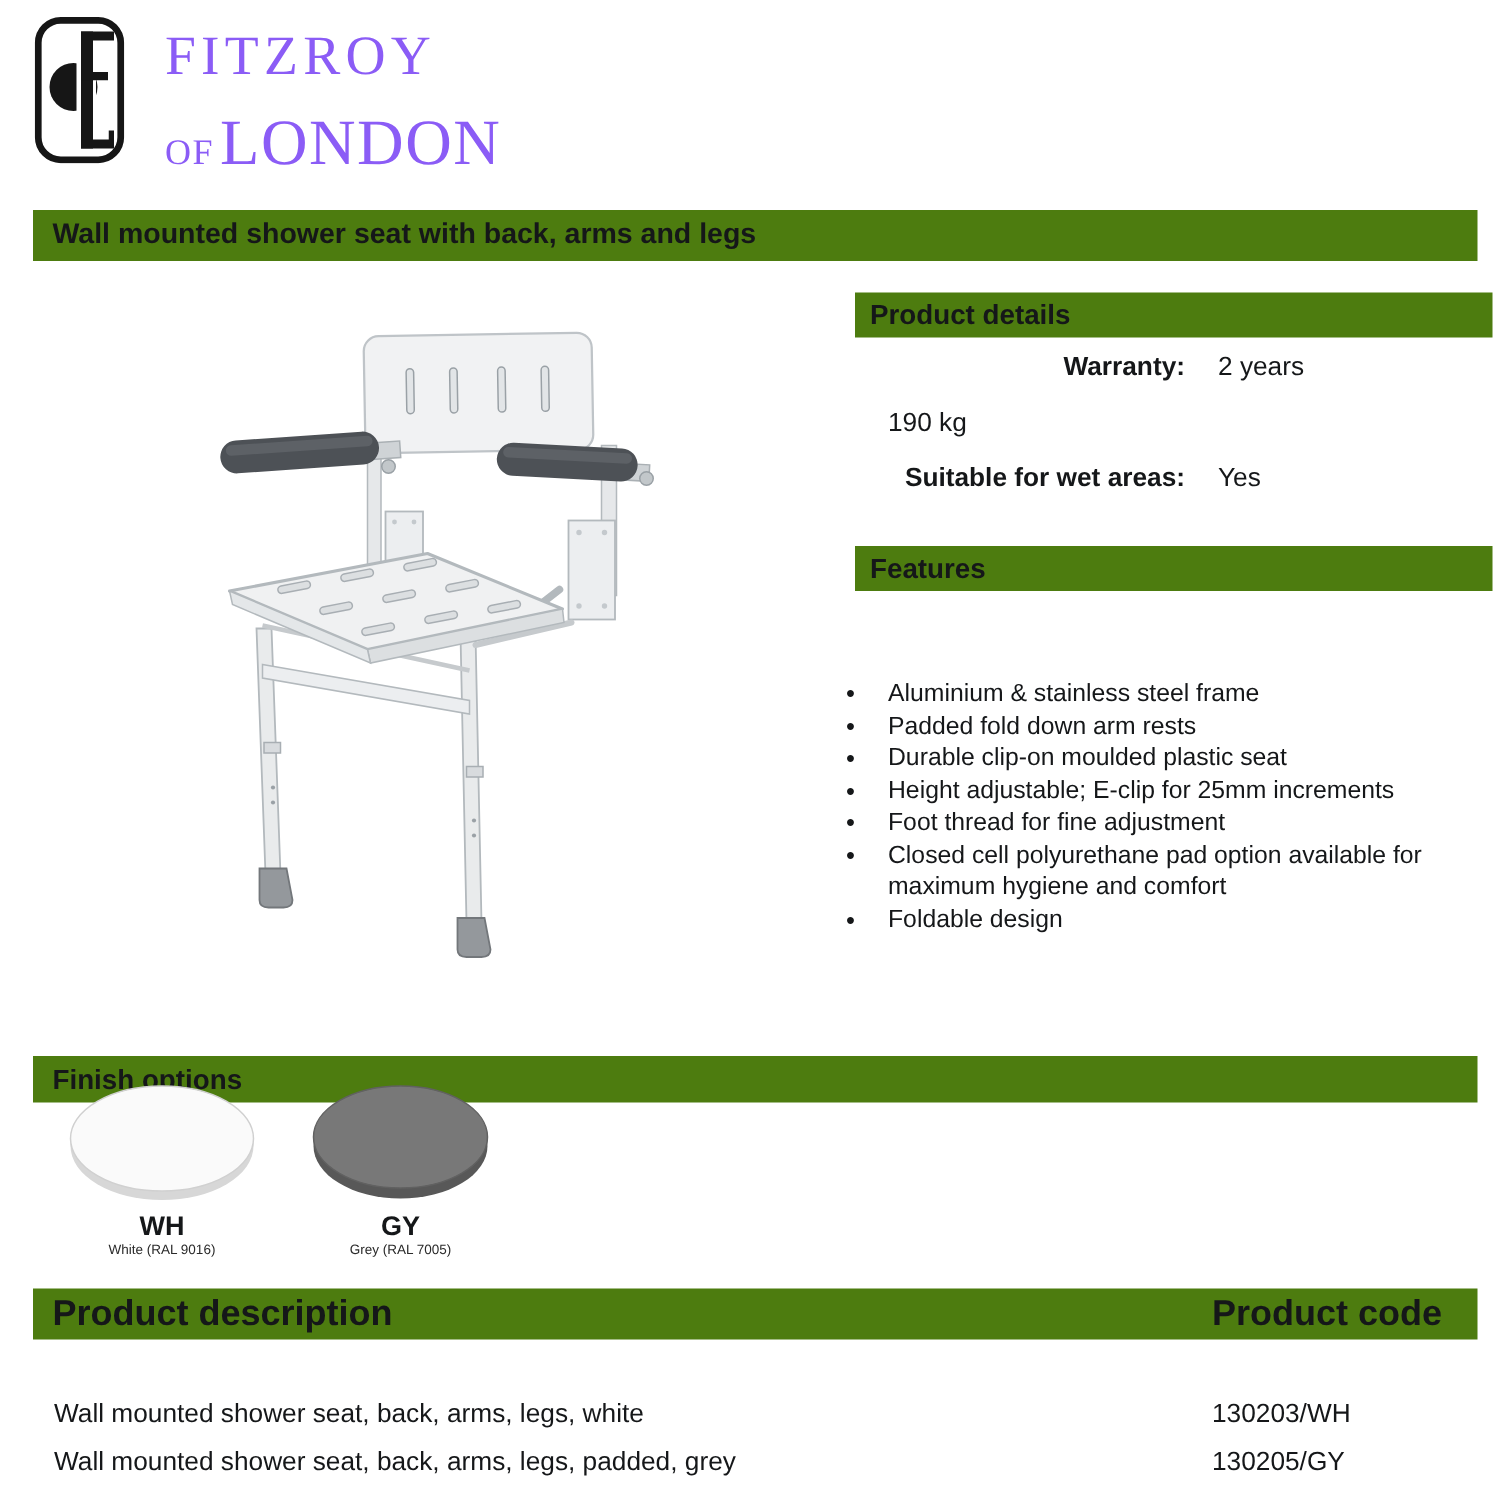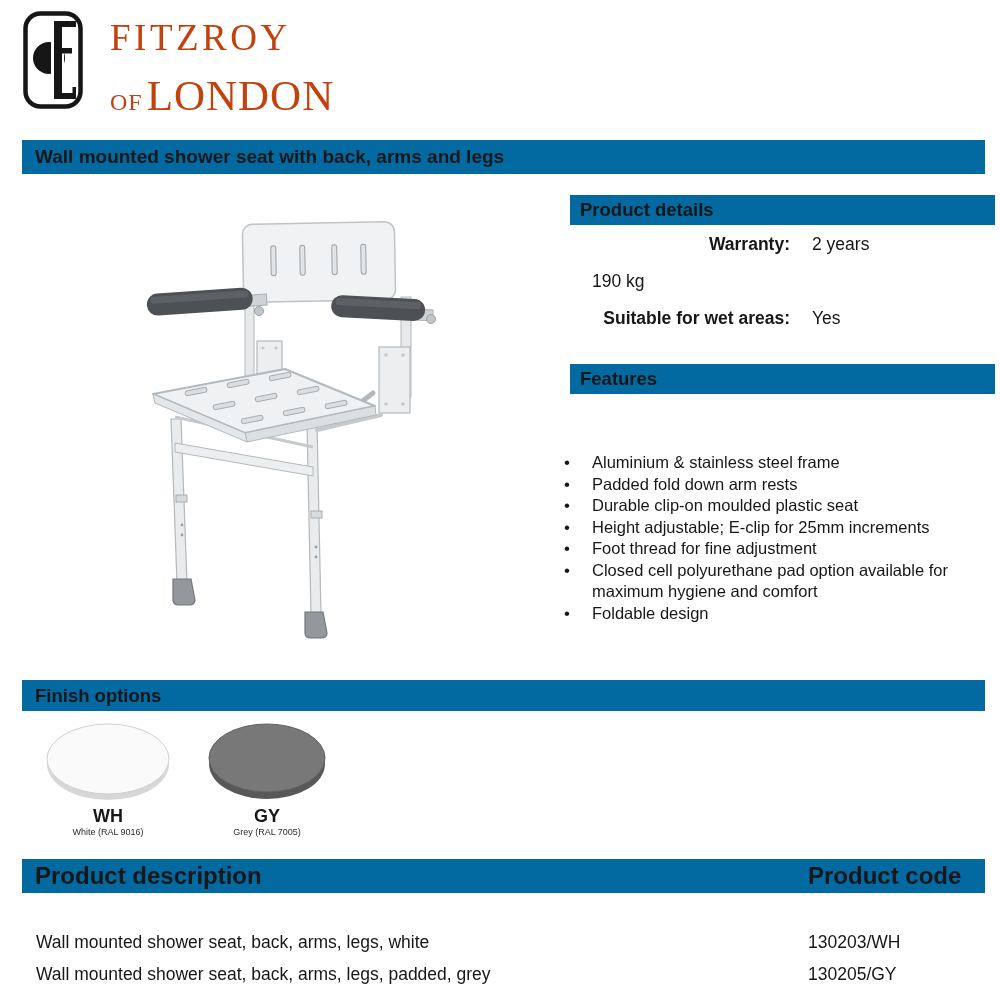--- a/index.html
+++ b/index.html
@@ -1,33 +1,33 @@
 <!DOCTYPE html>
 <html><head>
 <meta charset="utf-8">
 <style>
   html,body{margin:0;padding:0;background:#ffffff;}
   .page{position:relative;width:1000px;height:1000px;background:#ffffff;
         font-family:"Liberation Sans",sans-serif;color:#151719;overflow:hidden;}
 
   
   .brand-logo{position:absolute;left:23px;top:11px;}
-  .wordmark{position:absolute;left:110px;top:20px;font-family:"Liberation Serif",serif;color:#c2410c;}
+  .wordmark{position:absolute;left:110px;top:20px;font-family:"Liberation Serif",serif;color:#8b5cf6;}
   .wm-line1{font-size:37px;letter-spacing:3.5px;line-height:36px;}
   .wm-line2{margin-top:19px;line-height:42px;white-space:nowrap;}
   .wm-of{font-size:24px;letter-spacing:1px;}
   .wm-london{font-size:43px;letter-spacing:1px;}
 
   
-  .bar{position:absolute;background:#0369a1;font-weight:bold;font-size:18.5px;
+  .bar{position:absolute;background:#4d7c0f;font-weight:bold;font-size:18.5px;
        display:flex;align-items:center;padding-left:13px;box-sizing:border-box;}
   .title-bar{left:22px;top:140px;width:963px;height:34px;font-size:19px;}
   .pd-bar{left:570px;top:195px;width:425px;height:30px;padding-left:10px;}
   .feat-bar{left:570px;top:364px;width:425px;height:30px;padding-left:10px;}
-  .finish-bar{left:22px;top:680px;width:963px;height:31px;}
+  .finish-bar{left:22px;top:704px;width:963px;height:31px;}
   .table-head{left:22px;top:859px;width:963px;height:34px;font-size:24px;}
   .code-col{position:absolute;left:786px;}
 
   
   .spec{position:absolute;left:570px;top:226px;width:425px;}
   .spec-row{display:flex;height:37px;align-items:center;}
   .spec-lab{width:220px;text-align:right;font-weight:bold;font-size:17.5px;}
   .spec-val{margin-left:22px;font-size:17.5px;}
 
   

